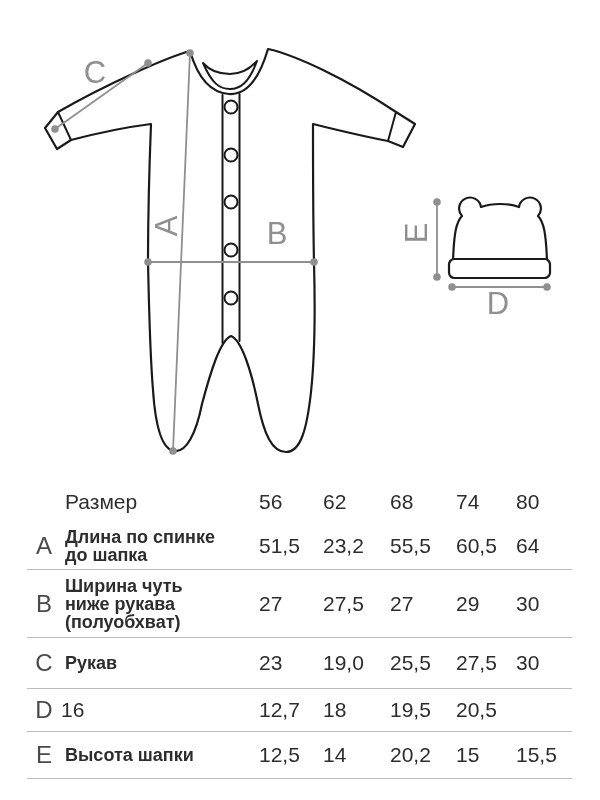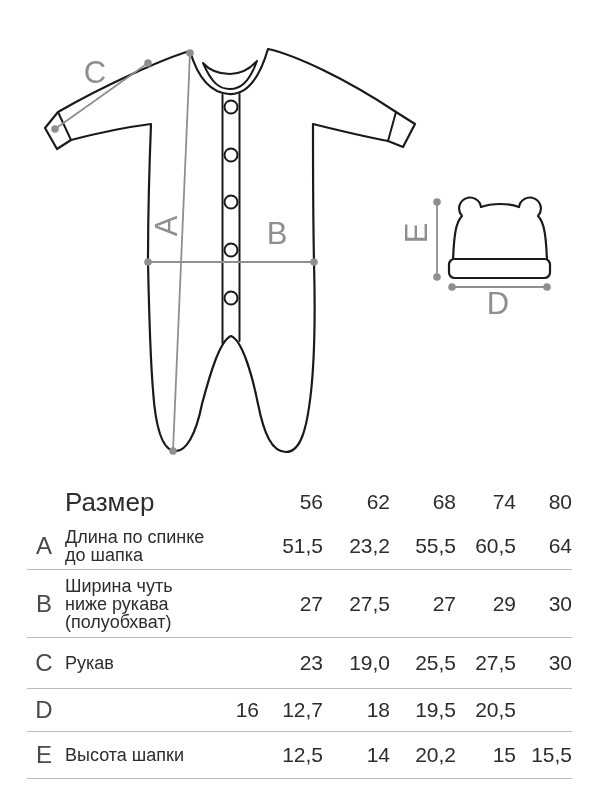--- a/index.html
+++ b/index.html
@@ -16,23 +16,23 @@
   .size-table{position:absolute;left:27px;top:480px;width:545px;color:#2d2d2d;}
   .t-row{
     display:grid;grid-template-columns:34px 198px 64px 67px 66px 60px 56px;
     align-items:center;border-bottom:1px solid #bcbcbc;
   }
   .t-row.header{border-bottom:none;height:43px;}
   .row-a{height:46px;} .row-b{height:67px;} .row-c{height:50px;}
   .row-d{height:42px;} .row-e{height:46px;}
   .cell-letter{font-size:24px;color:#4a4a4a;text-align:center;}
   .cell-label{font-size:18px;line-height:18px;padding-left:4px;}
-  .header .cell-label{font-size:26px;}
-  .cell-val{font-size:21px;text-align:right;}
-  .lbl-line{display:block;}
+  .header .cell-label{font-size:21px;}
+  .cell-val{font-size:21px;text-align:left;}
+  .lbl-line{display:block;font-weight:bold;}
 </style>
 </head>
 <body>
 
 <div class="page">
 
   <svg class="diagram" width="600" height="480" viewBox="0 0 600 480">
 
     <g>
       <path class="garment" d="

